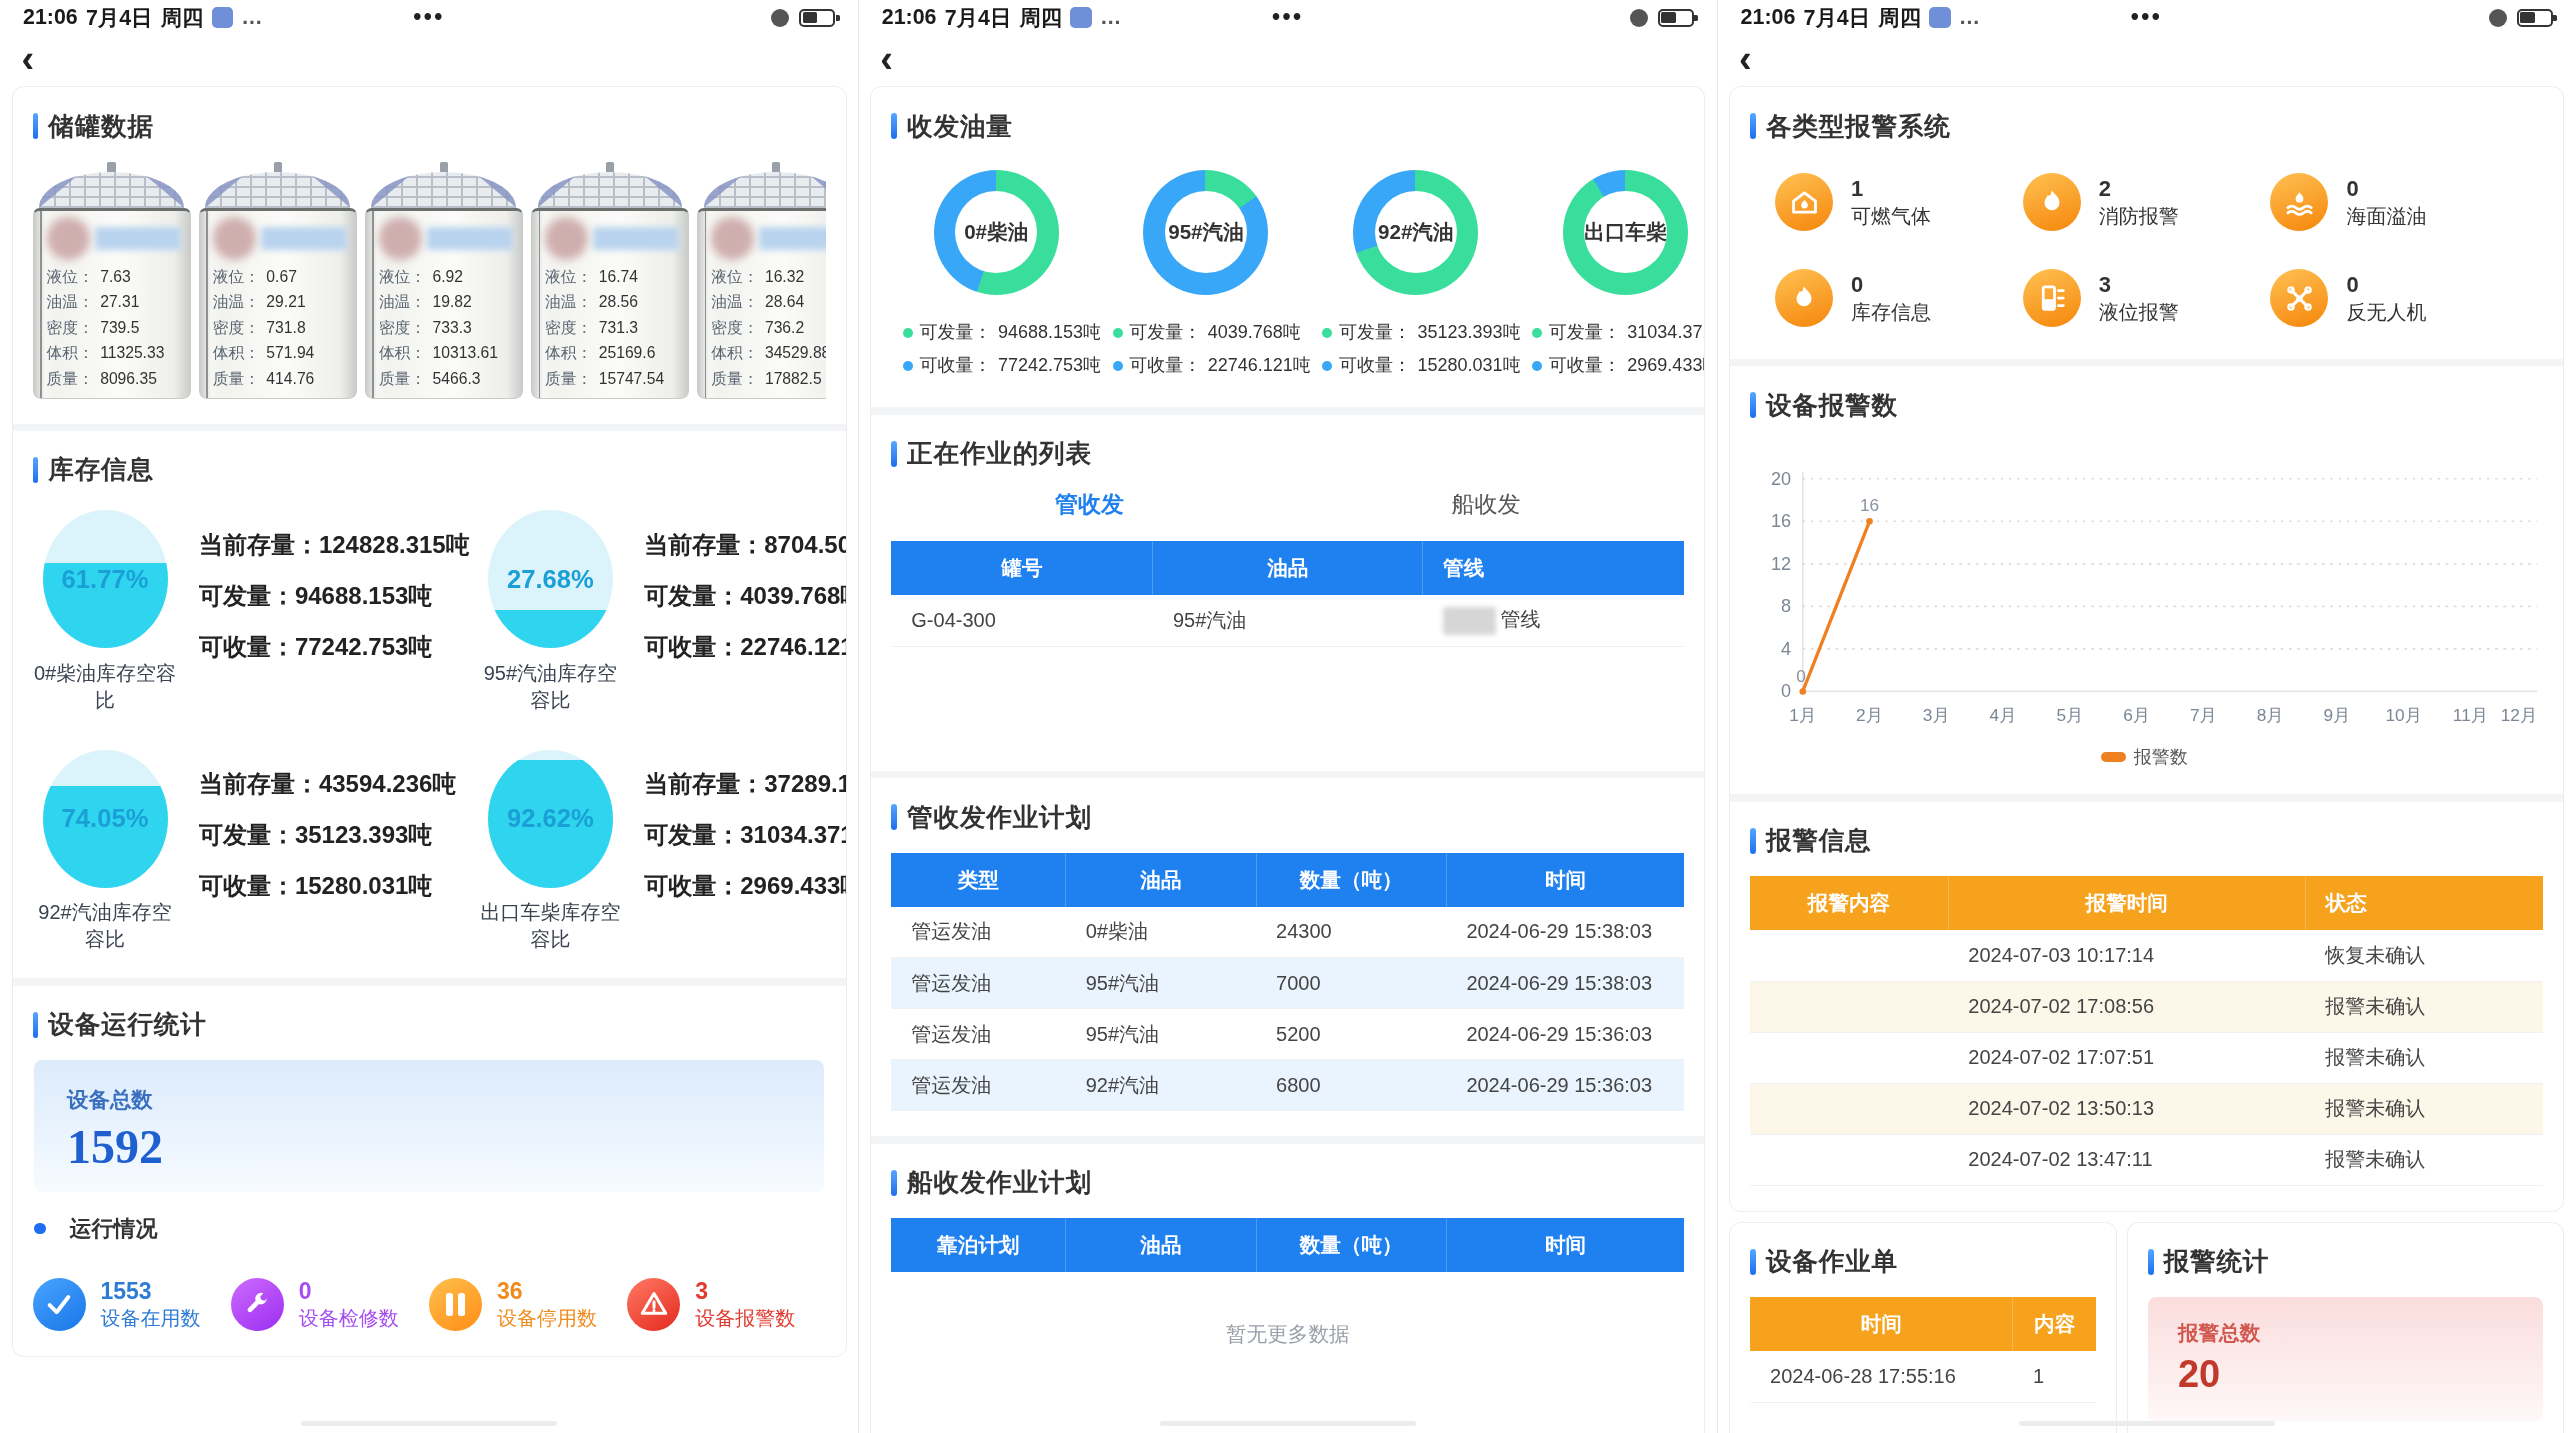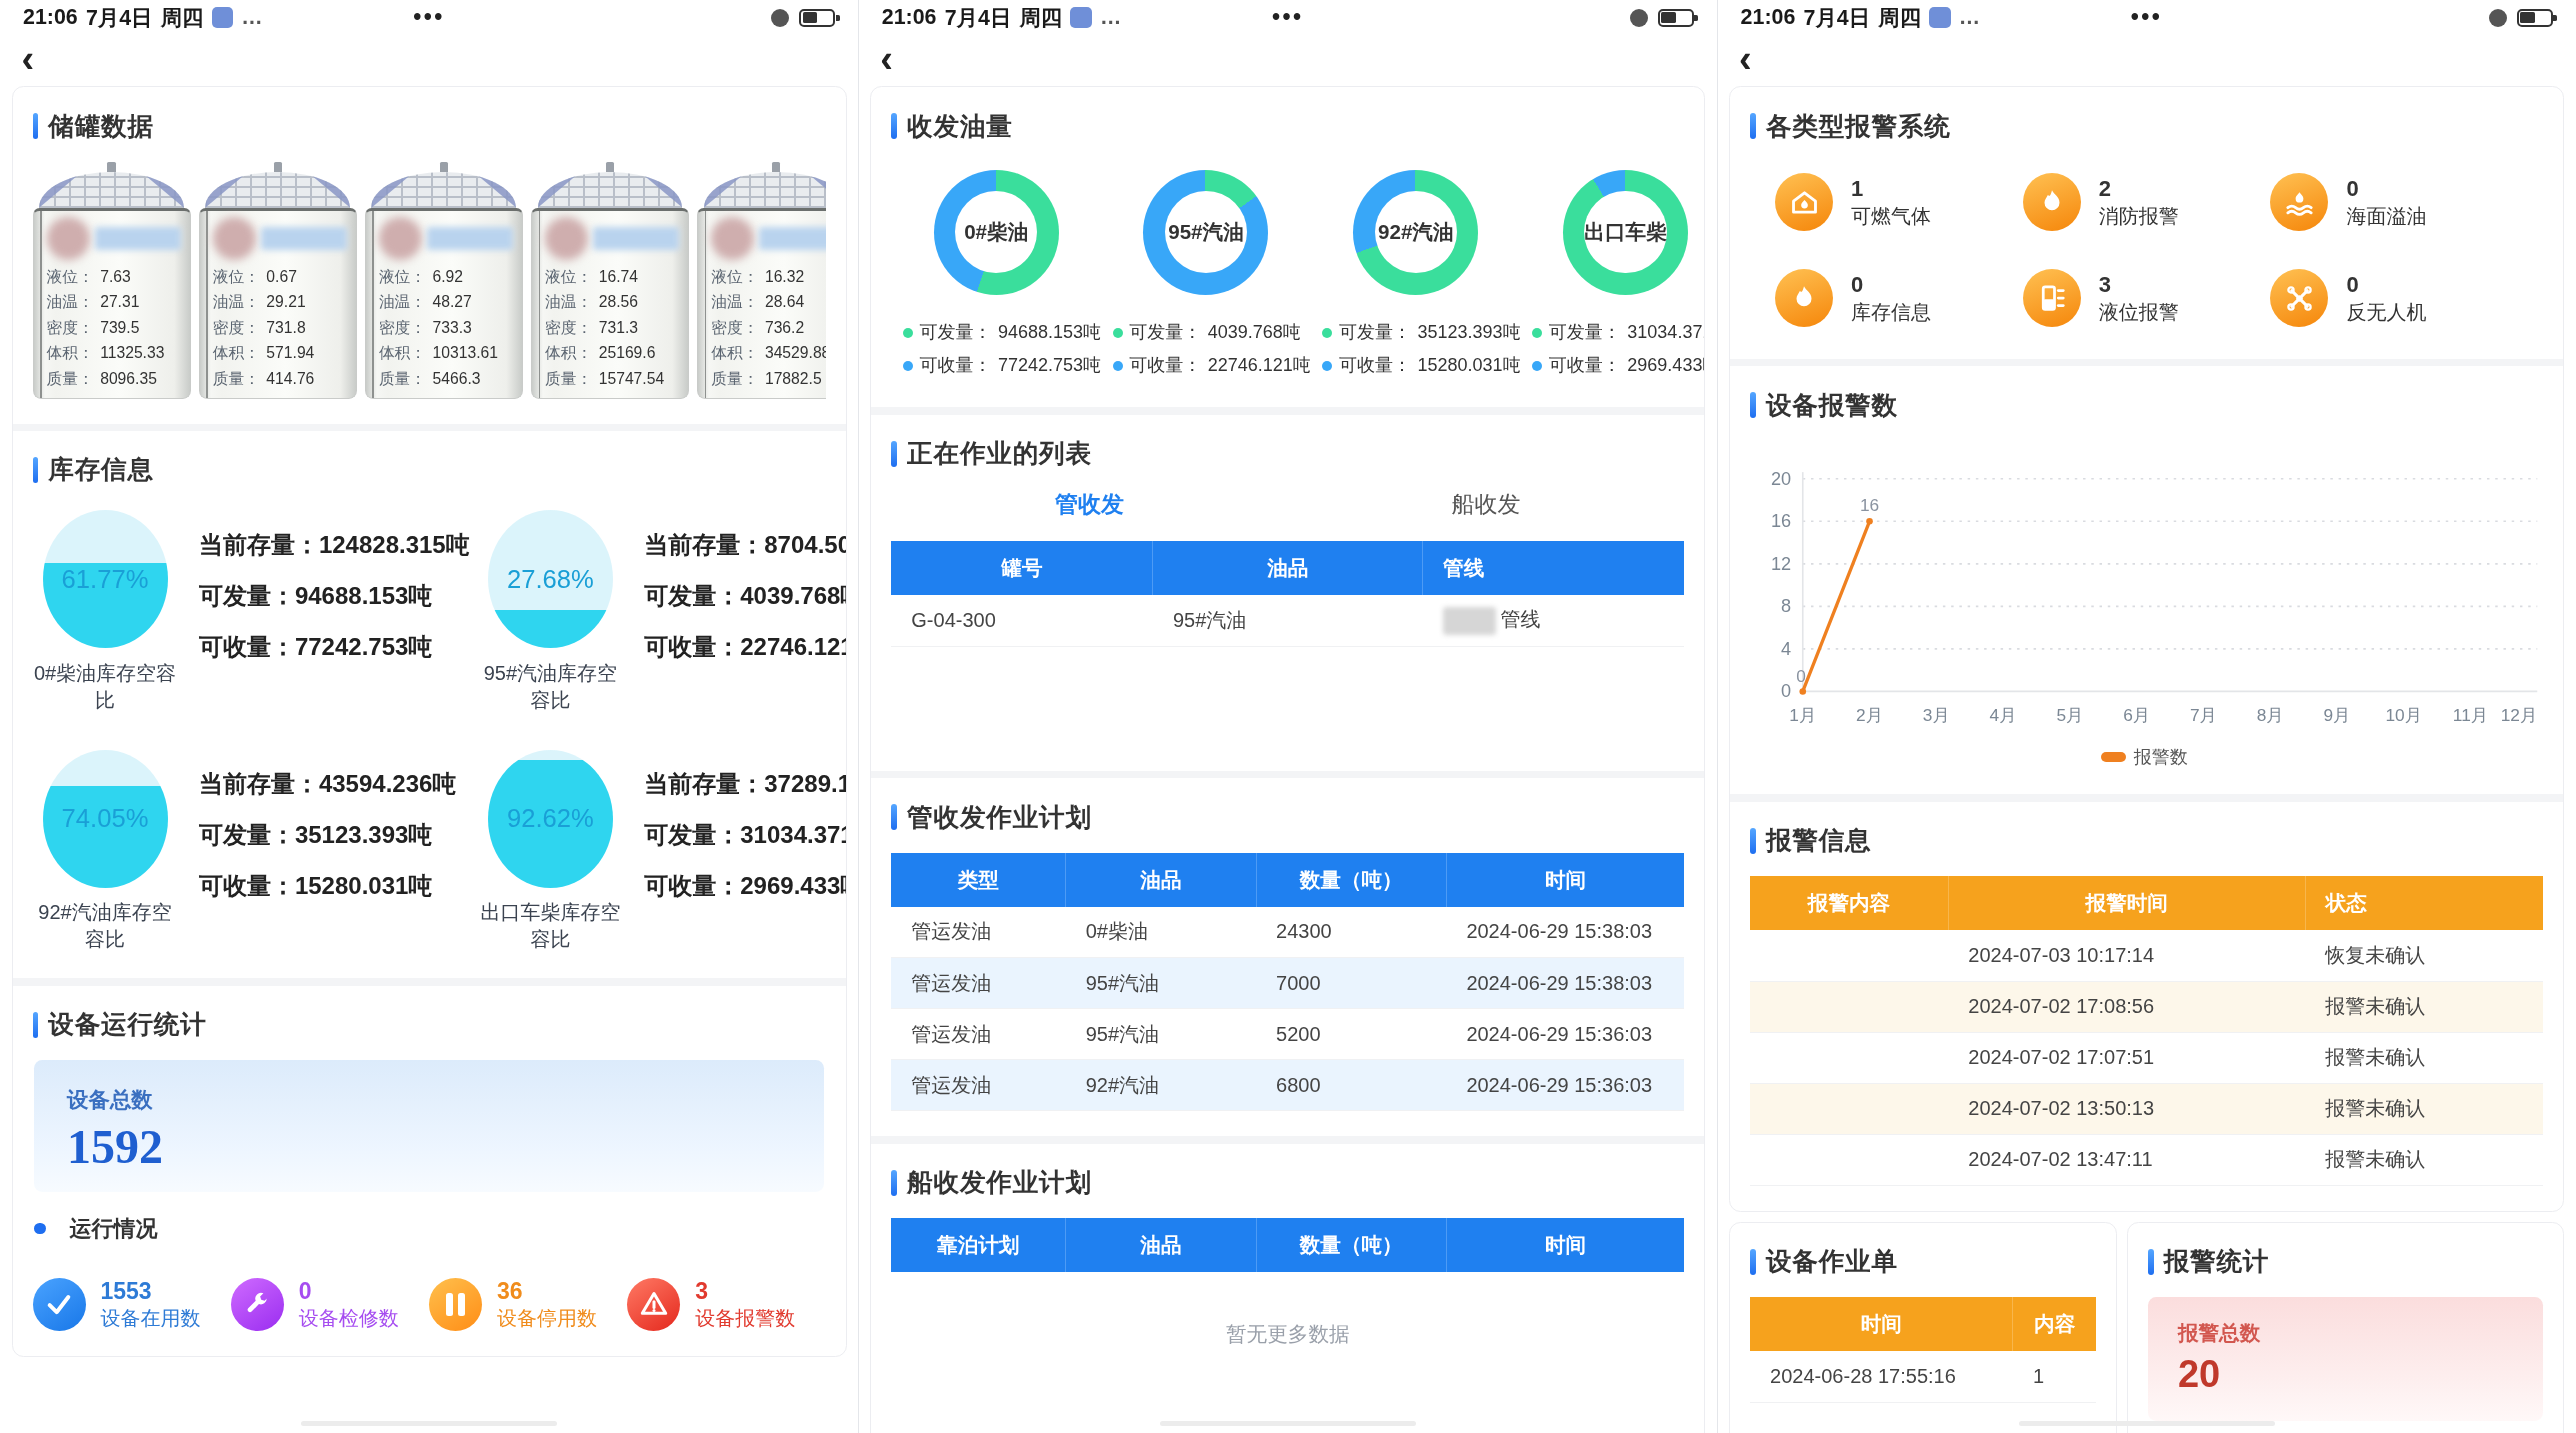--- a/index.html
+++ b/index.html
@@ -50,21 +50,21 @@
   .tank-line { display:flex; font-size:15.7px; color:#47505c; line-height:25.6px; white-space:nowrap; }
   .tank-line .tk-l { color:#5a6470; margin-right:6.6px; }
   .tank-line .tk-v { color:#333; }
 
   
   .invgrid { display:grid; grid-template-columns:1fr 1fr; row-gap:36px; column-gap:8.2px; padding-top:5px; }
   .invitem { display:flex; gap:21.4px; align-items:flex-start; }
   .invleft { width:145px; text-align:center; flex:0 0 auto; }
   .liquid { width:125px; height:138px; margin:0 auto; border-radius:50%; position:relative; overflow:hidden;
     background:linear-gradient(to top,#2fd5ef calc(var(--p)*1%),#dbf4fb calc(var(--p)*1%)); }
-  .liquid span { position:absolute; inset:0; display:flex; align-items:center; justify-content:center; font-size:25.6px; font-weight:normal; color:#1a9fd6; }
+  .liquid span { position:absolute; inset:0; display:flex; align-items:center; justify-content:center; font-size:25.6px; font-weight:bold; color:#1a9fd6; }
   .invname { font-size:20px; color:#3b4350; margin-top:11.5px; }
   .invstats { padding-top:8.2px; }
   .invstat { font-size:24px; color:#222; font-weight:bold; line-height:51px; white-space:nowrap; }
 
   
   .totalcard { margin:3.3px 1.6px 21.4px 1.6px; height:132px; border-radius:8.2px; padding:25px 33px;
     background:linear-gradient(180deg,#dcebfb 0%,#eef6ff 70%,#f7fbff 100%); }
   .totalcard .tl { font-size:21.4px; color:#3a6fc0; font-weight:bold; }
   .totalcard .tv { font-size:48px; color:#1f5fd0; font-weight:bold; margin-top:5px; font-family:"Liberation Serif","DejaVu Serif",serif; }
   .runrow { display:flex; align-items:center; gap:24px; margin:5px 0 33px 1.6px; }
@@ -236,21 +236,21 @@
               <div class="tank-idrow">
                   <span class="tank-seal"></span>
                   <span class="tank-nameblur"></span>
                 </div>
               <div class="tank-line">
                   <span class="tk-l">液位：</span>
                   <span class="tk-v">6.92</span>
                 </div>
               <div class="tank-line">
                   <span class="tk-l">油温：</span>
-                  <span class="tk-v">48.27</span>
+                  <span class="tk-v">19.82</span>
                 </div>
               <div class="tank-line">
                   <span class="tk-l">密度：</span>
                   <span class="tk-v">733.3</span>
                 </div>
               <div class="tank-line">
                   <span class="tk-l">体积：</span>
                   <span class="tk-v">10313.61</span>
                 </div>
               <div class="tank-line">

